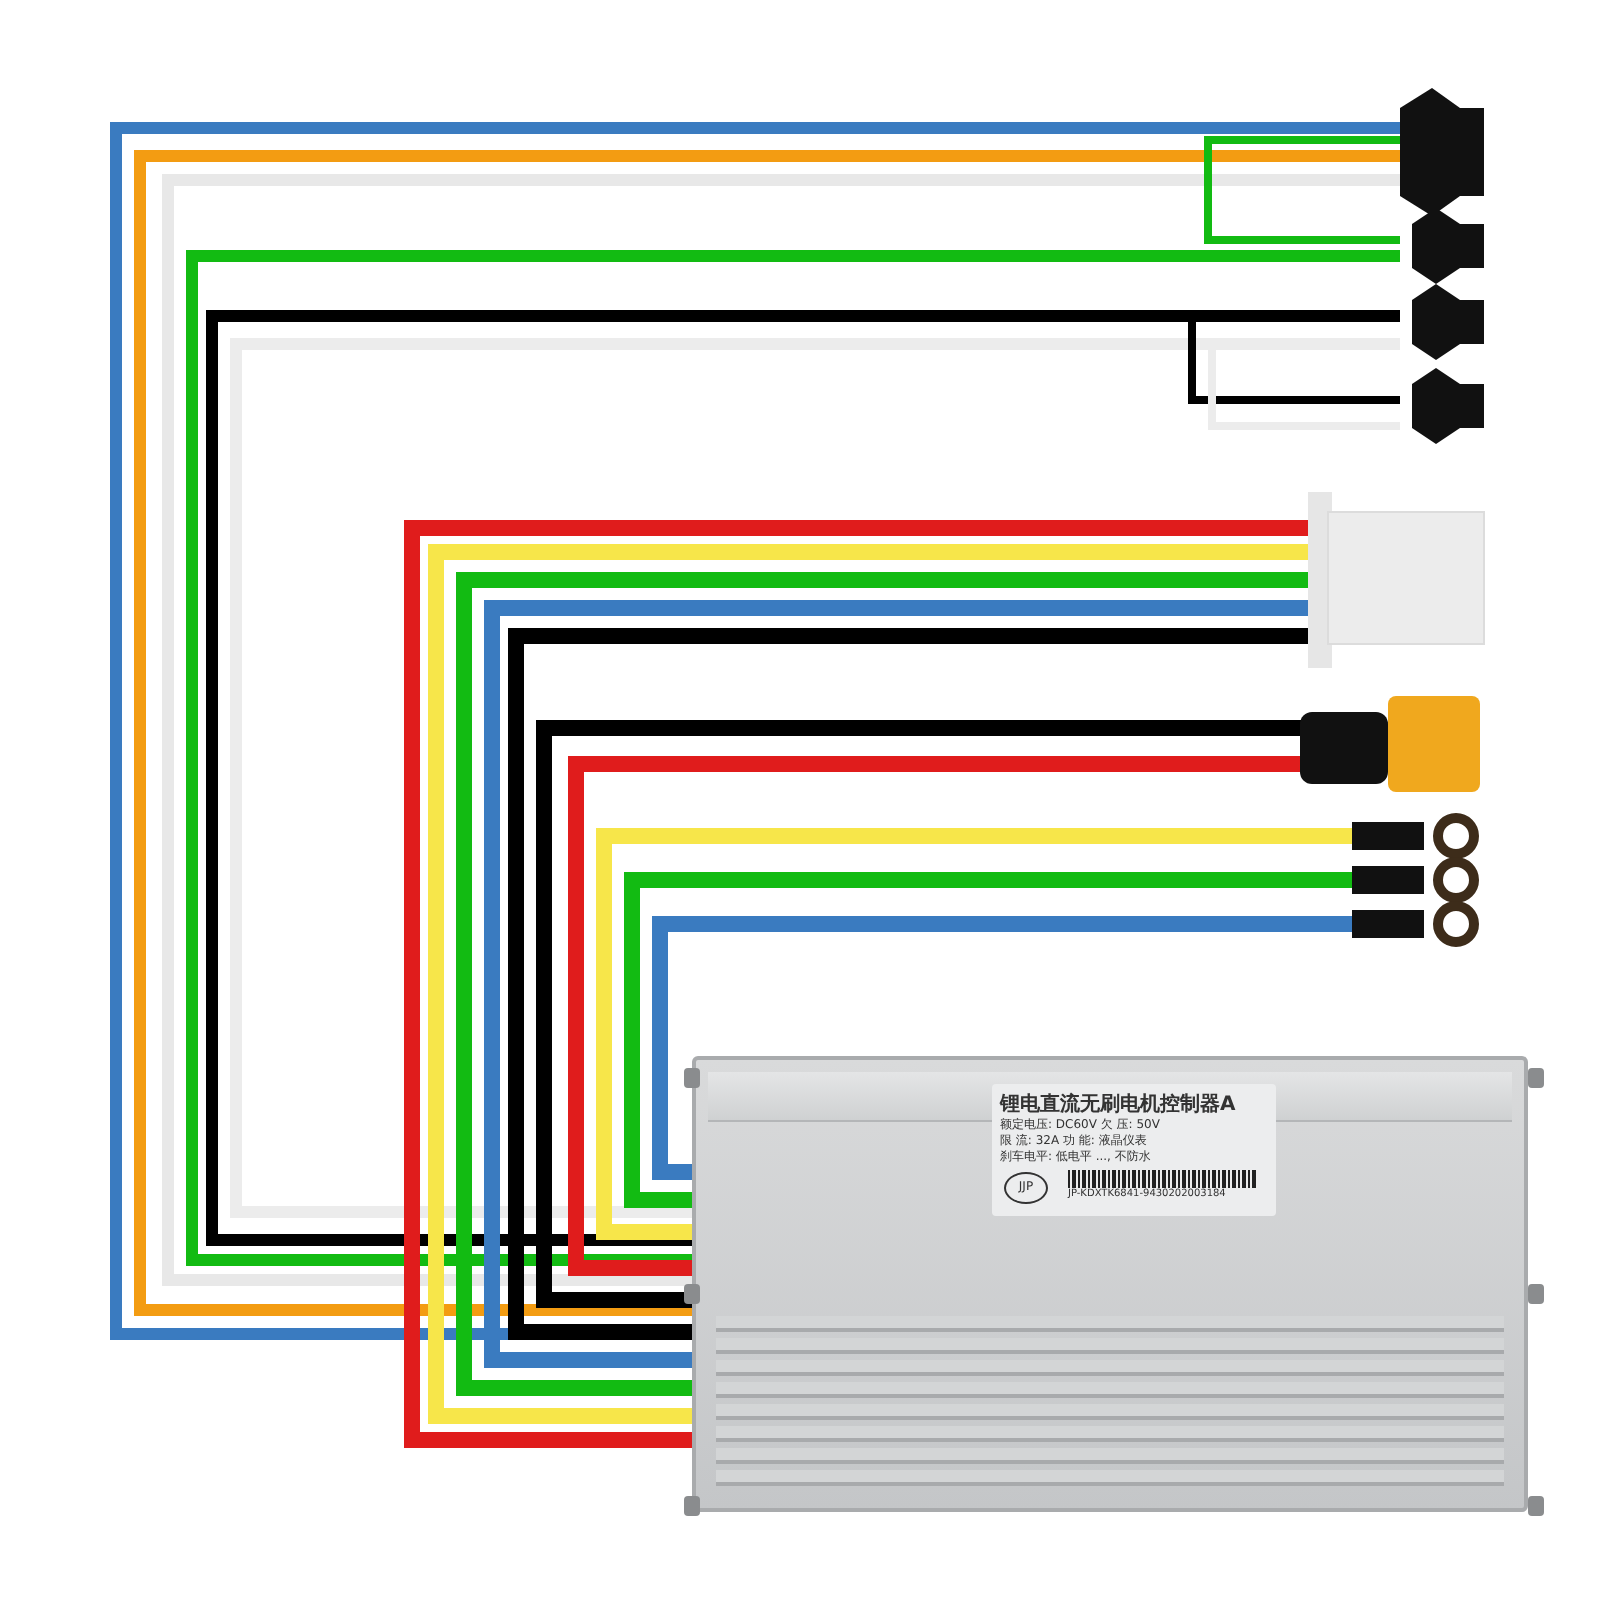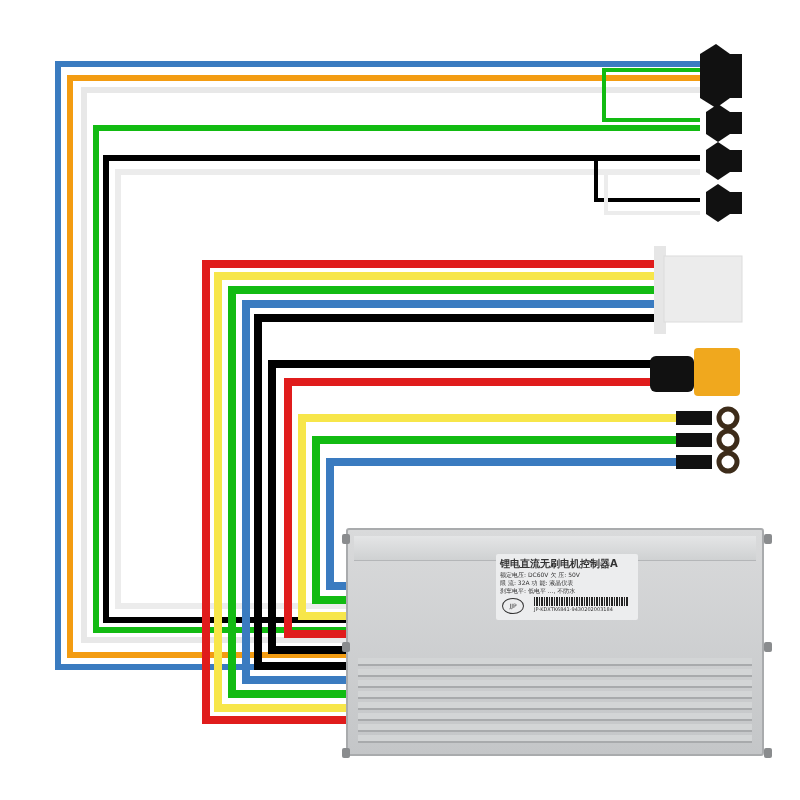--- a/index.html
+++ b/index.html
@@ -2,21 +2,21 @@
 <html><head>
 <meta charset="utf-8">
 <style>
   html,body{margin:0;padding:0;background:#fff;}
   body{width:800px;height:800px;position:relative;overflow:hidden;font-family:"DejaVu Sans",sans-serif;}
   svg.wires{position:absolute;left:0;top:0;}
   .box{position:absolute;left:346px;top:528px;width:418px;height:228px;background:linear-gradient(#d9dadb,#c4c6c8);border:2px solid #a9abad;border-radius:3px;box-sizing:border-box;}
   .box .topband{position:absolute;left:6px;right:6px;top:6px;height:24px;background:linear-gradient(#e4e5e6,#cfd1d2);border-bottom:1px solid #b4b6b8;}
   .fins{position:absolute;left:10px;right:10px;top:128px;bottom:14px;}
   .fin{height:6px;border-bottom:2px solid #a8aaac;background:#d3d5d6;margin-bottom:3px;}
-  .label{position:absolute;left:148px;top:24px;width:142px;height:66px;background:#ecedee;border-radius:2px;padding:3px 4px;box-sizing:border-box;color:#333;}
+  .label{position:absolute;left:148px;top:12px;width:142px;height:66px;background:#ecedee;border-radius:2px;padding:3px 4px;box-sizing:border-box;color:#333;}
   .label .t{font-size:10px;font-weight:bold;white-space:nowrap;}
   .label .r{font-size:6px;white-space:nowrap;line-height:8px;}
   .label .bc{margin-top:2px;height:9px;width:95px;margin-left:34px;background:repeating-linear-gradient(90deg,#222 0 1px,#eee 1px 2px,#222 2px 4px,#eee 4px 5px);}
   .label .sn{font-size:5px;margin-left:34px;}
   .label .logo{position:absolute;left:6px;top:44px;width:20px;height:14px;border:1px solid #333;border-radius:50%;font-size:6px;text-align:center;line-height:14px;}
   .screw{position:absolute;width:8px;height:10px;background:#8a8c8e;border-radius:2px;}
 </style>
 </head>
 <body>
 

